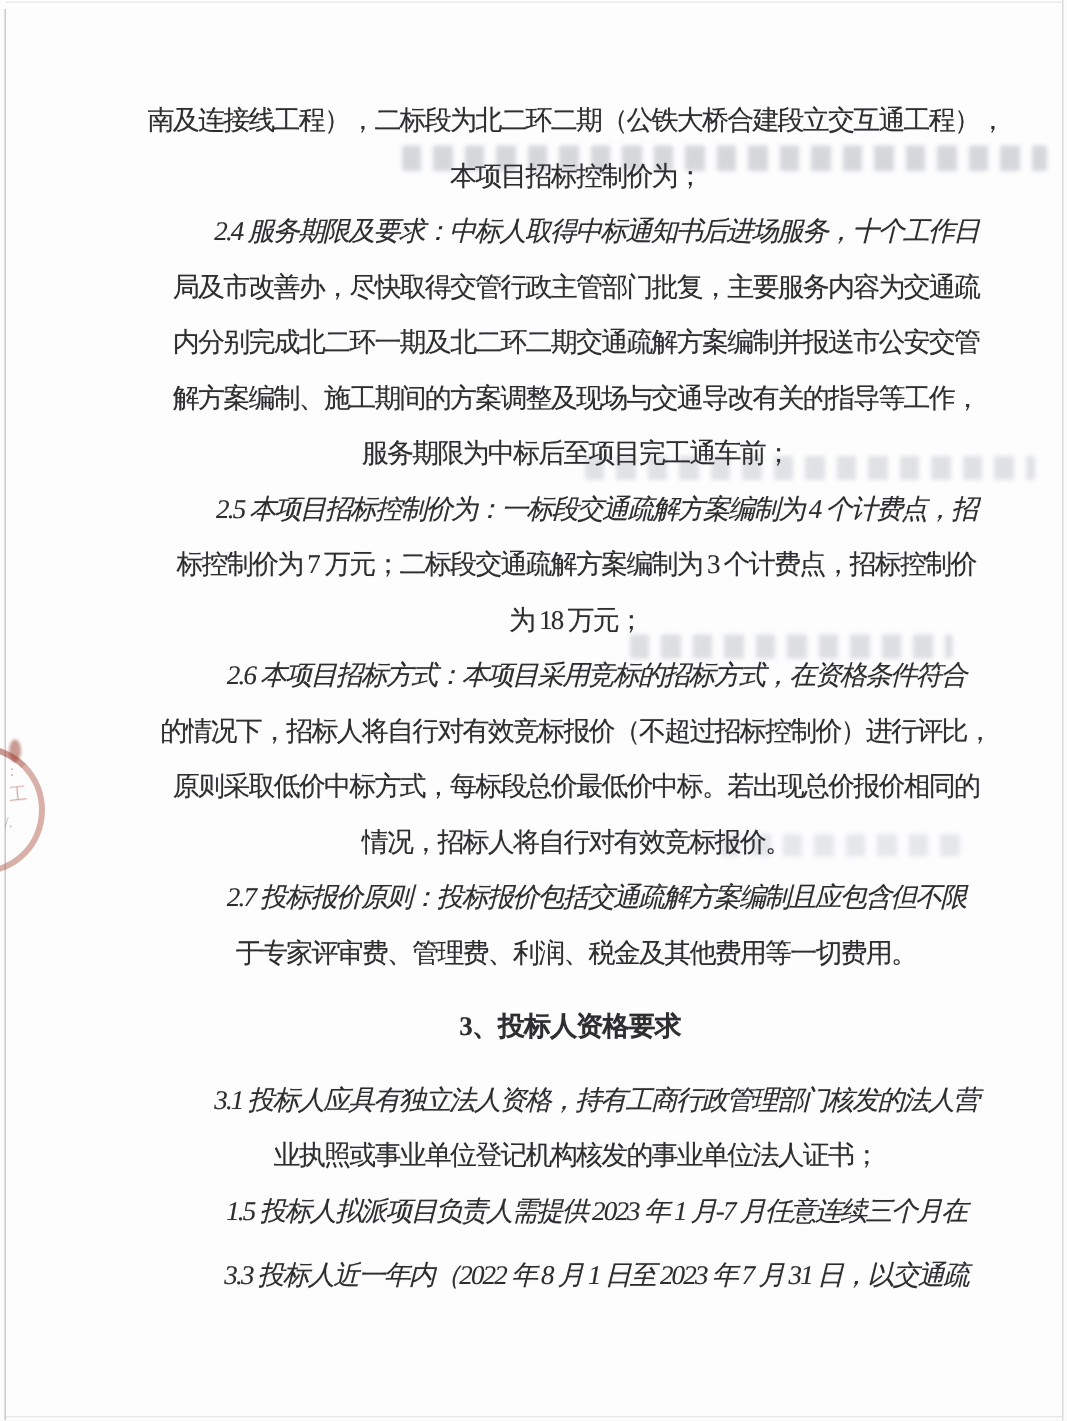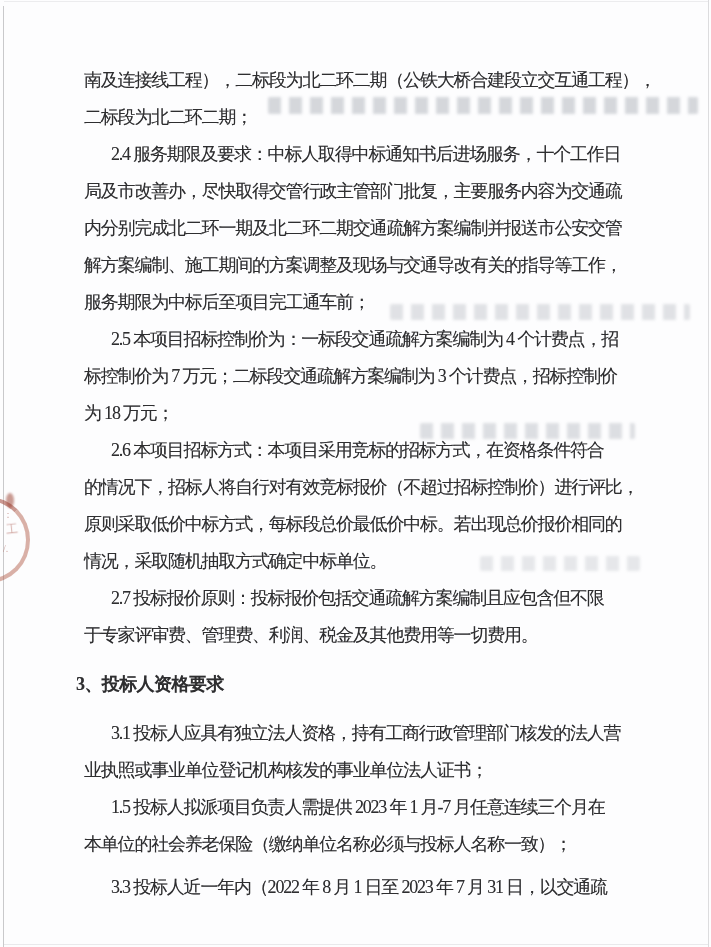--- a/index.html
+++ b/index.html
@@ -14,23 +14,24 @@
   .edge-left{position:absolute;left:3px;top:6px;width:1px;height:941px;background:#c9c9cb;}
   .edge-right{position:absolute;left:708px;top:0;width:1px;height:947px;background:#dcdcde;}
   .edge-top{position:absolute;left:4px;top:1px;width:704px;height:1px;background:#ececee;}
   .edge-bottom{position:absolute;left:4px;top:944px;width:704px;height:1px;background:#e9e9eb;}
 
   
   .textblock{
     position:absolute;left:84px;top:62px;width:600px;
     font-size:18px;letter-spacing:-1.2px;
     text-shadow:0 0 0.5px rgba(45,45,48,.4);
+    text-align:center;
   }
   .line{margin:0;height:37px;line-height:37px;white-space:nowrap;}
-  .fl{padding-left:27px;}   
+  .fl{padding-left:27px;font-style:italic;}   
   .heading{
     font-weight:bold;margin-left:-8px;margin-top:12px;margin-bottom:12px;
     letter-spacing:-0.6px;
   }
   .gap-top{margin-top:6px;}
 
   
   .ghost{
     position:absolute;border-radius:2px;
     background:repeating-linear-gradient(90deg,#9fa4ad 0 13px,transparent 13px 21px);
@@ -80,44 +81,43 @@
     <div class="stamp-arc"></div>
     <div class="stamp-blob"></div>
     <span class="stamp-frag frag-0">：</span>
     <span class="stamp-frag frag-1">工</span>
     <span class="stamp-frag frag-2">/.</span>
   </div>
 
   <div class="textblock">
 
     <p class="line">南及连接线工程），二标段为北二环二期（公铁大桥合建段立交互通工程），</p>
-    <p class="line">二标段为北二环二期；</p>
+    <p class="line">本项目招标控制价为；</p>
 
     <p class="line fl">2.4 服务期限及要求：中标人取得中标通知书后进场服务，十个工作日</p>
     <p class="line">局及市改善办，尽快取得交管行政主管部门批复，主要服务内容为交通疏</p>
     <p class="line">内分别完成北二环一期及北二环二期交通疏解方案编制并报送市公安交管</p>
     <p class="line">解方案编制、施工期间的方案调整及现场与交通导改有关的指导等工作，</p>
     <p class="line">服务期限为中标后至项目完工通车前；</p>
 
     <p class="line fl">2.5 本项目招标控制价为：一标段交通疏解方案编制为 4 个计费点，招</p>
     <p class="line">标控制价为 7 万元；二标段交通疏解方案编制为 3 个计费点，招标控制价</p>
     <p class="line">为 18 万元；</p>
 
     <p class="line fl">2.6 本项目招标方式：本项目采用竞标的招标方式，在资格条件符合</p>
     <p class="line">的情况下，招标人将自行对有效竞标报价（不超过招标控制价）进行评比，</p>
     <p class="line">原则采取低价中标方式，每标段总价最低价中标。若出现总价报价相同的</p>
-    <p class="line">情况，采取随机抽取方式确定中标单位。</p>
+    <p class="line">情况，招标人将自行对有效竞标报价。</p>
 
     <p class="line fl">2.7 投标报价原则：投标报价包括交通疏解方案编制且应包含但不限</p>
     <p class="line">于专家评审费、管理费、利润、税金及其他费用等一切费用。</p>
 
     <div class="line heading">3、投标人资格要求</div>
 
     <p class="line fl">3.1 投标人应具有独立法人资格，持有工商行政管理部门核发的法人营</p>
     <p class="line">业执照或事业单位登记机构核发的事业单位法人证书；</p>
 
     <p class="line fl">1.5 投标人拟派项目负责人需提供 2023 年 1 月-7 月任意连续三个月在</p>
-    <p class="line">本单位的社会养老保险（缴纳单位名称必须与投标人名称一致）；</p>
 
     <p class="line fl gap-top">3.3 投标人近一年内（2022 年 8 月 1 日至 2023 年 7 月 31 日，以交通疏</p>
 
   </div>
 </div>
 
 </body></html>

